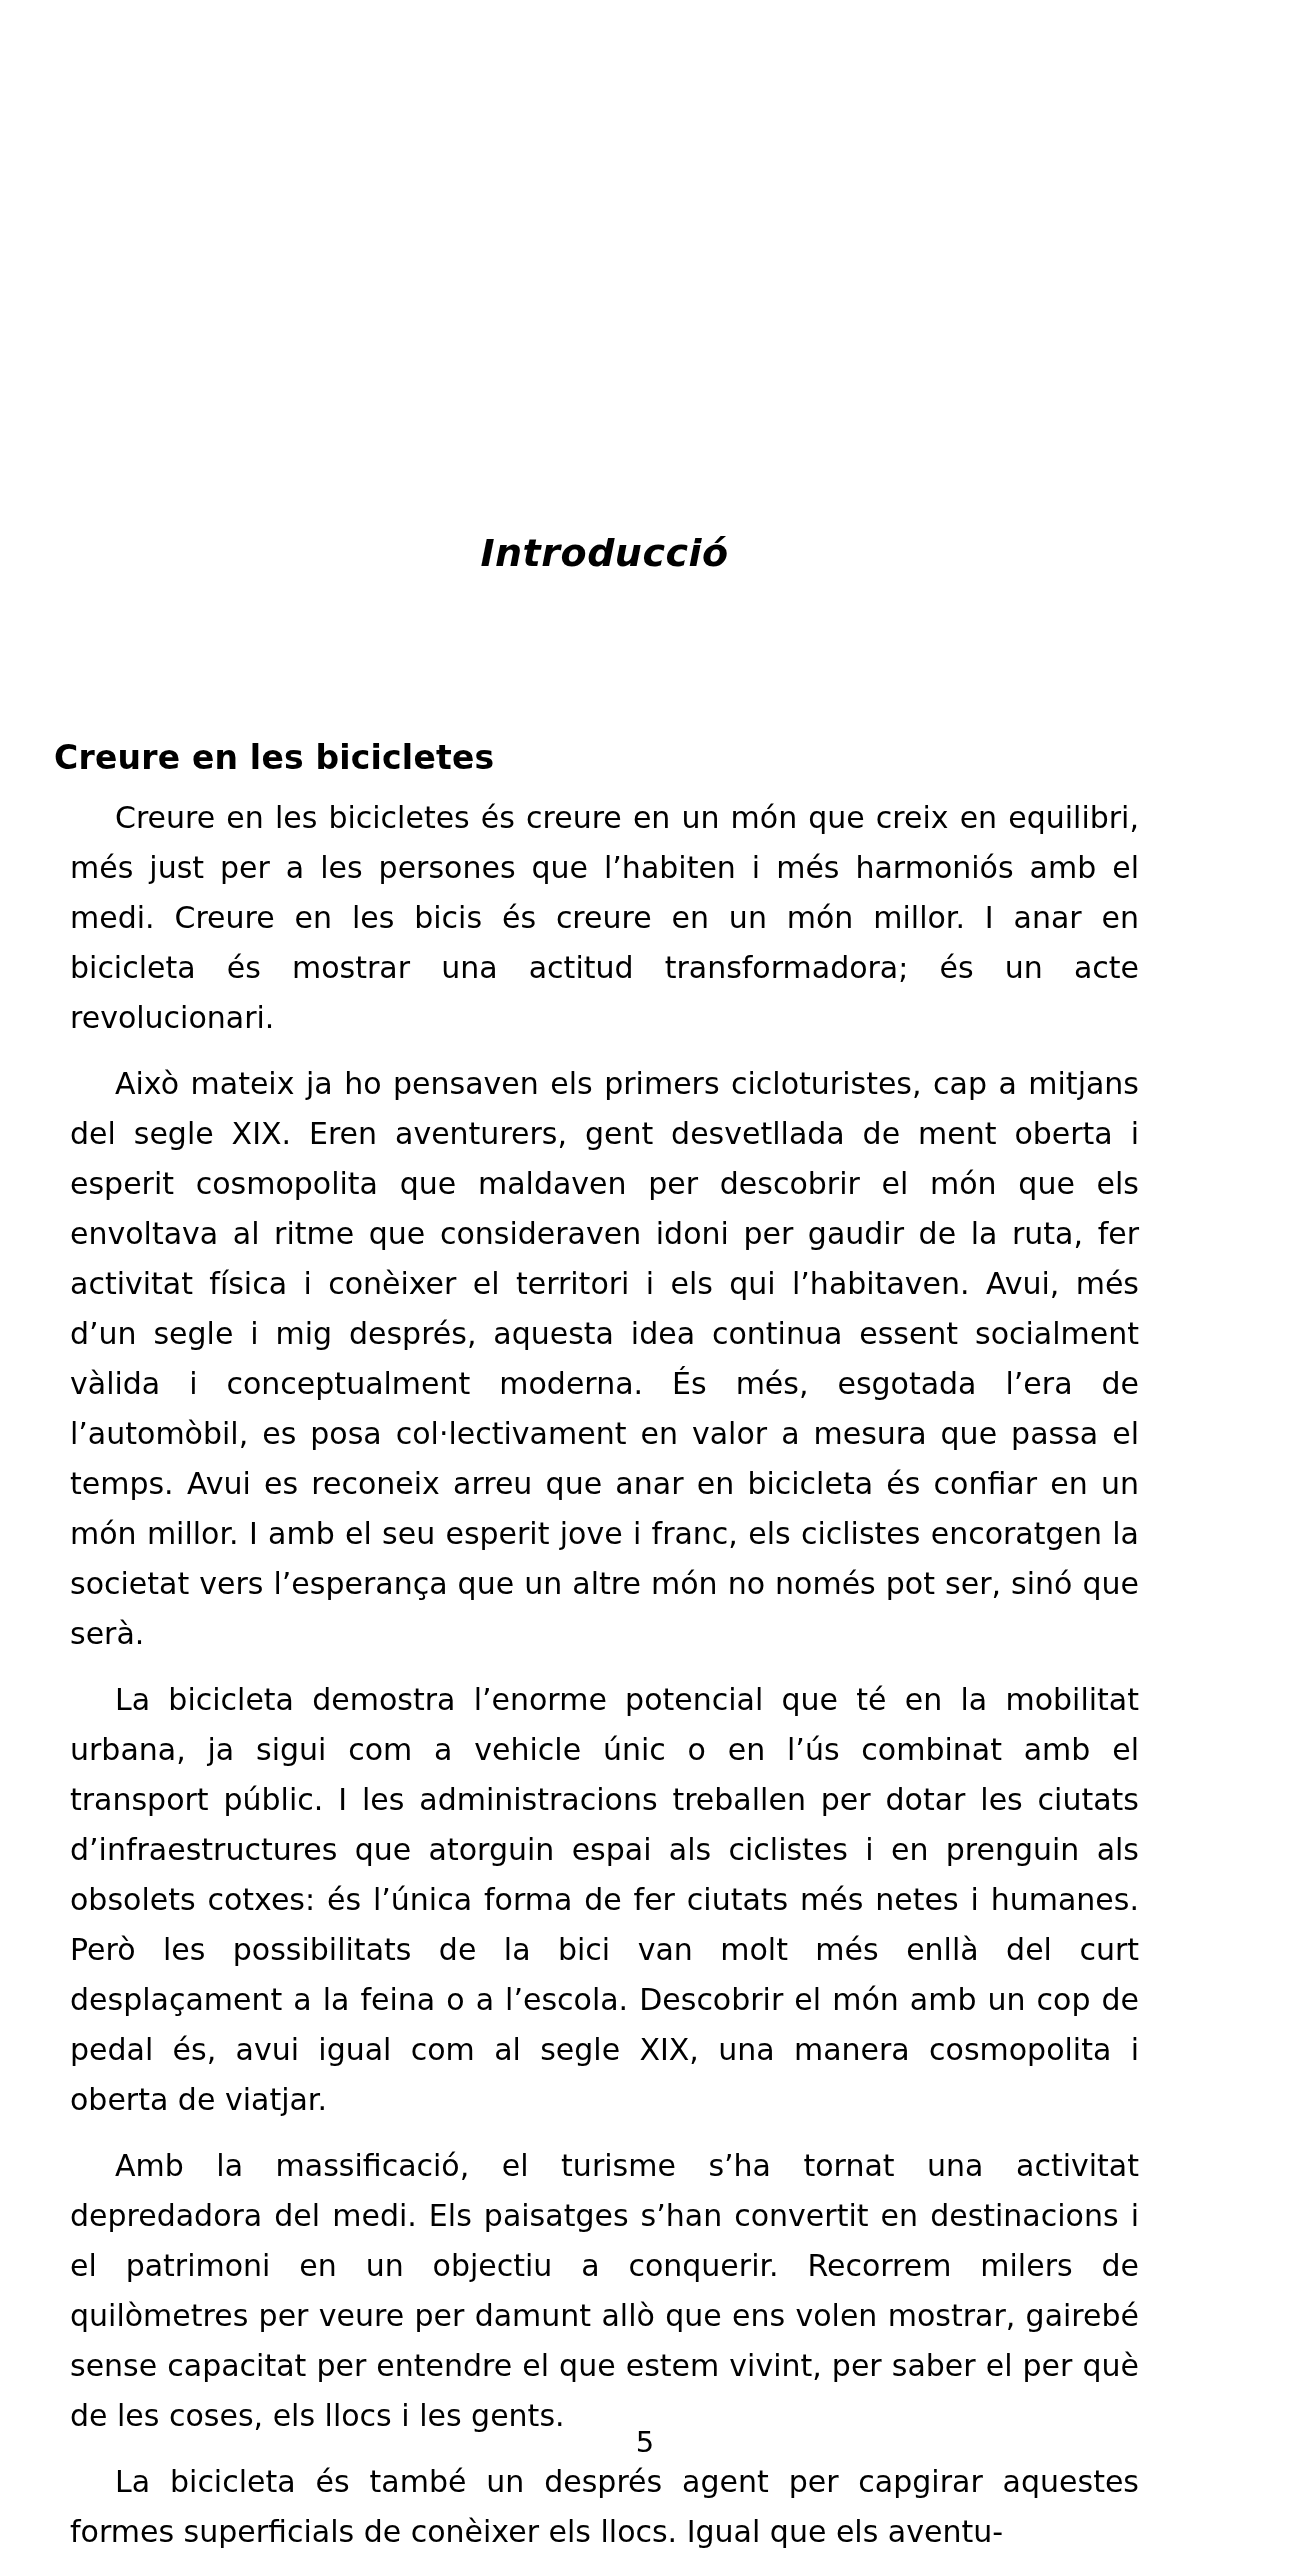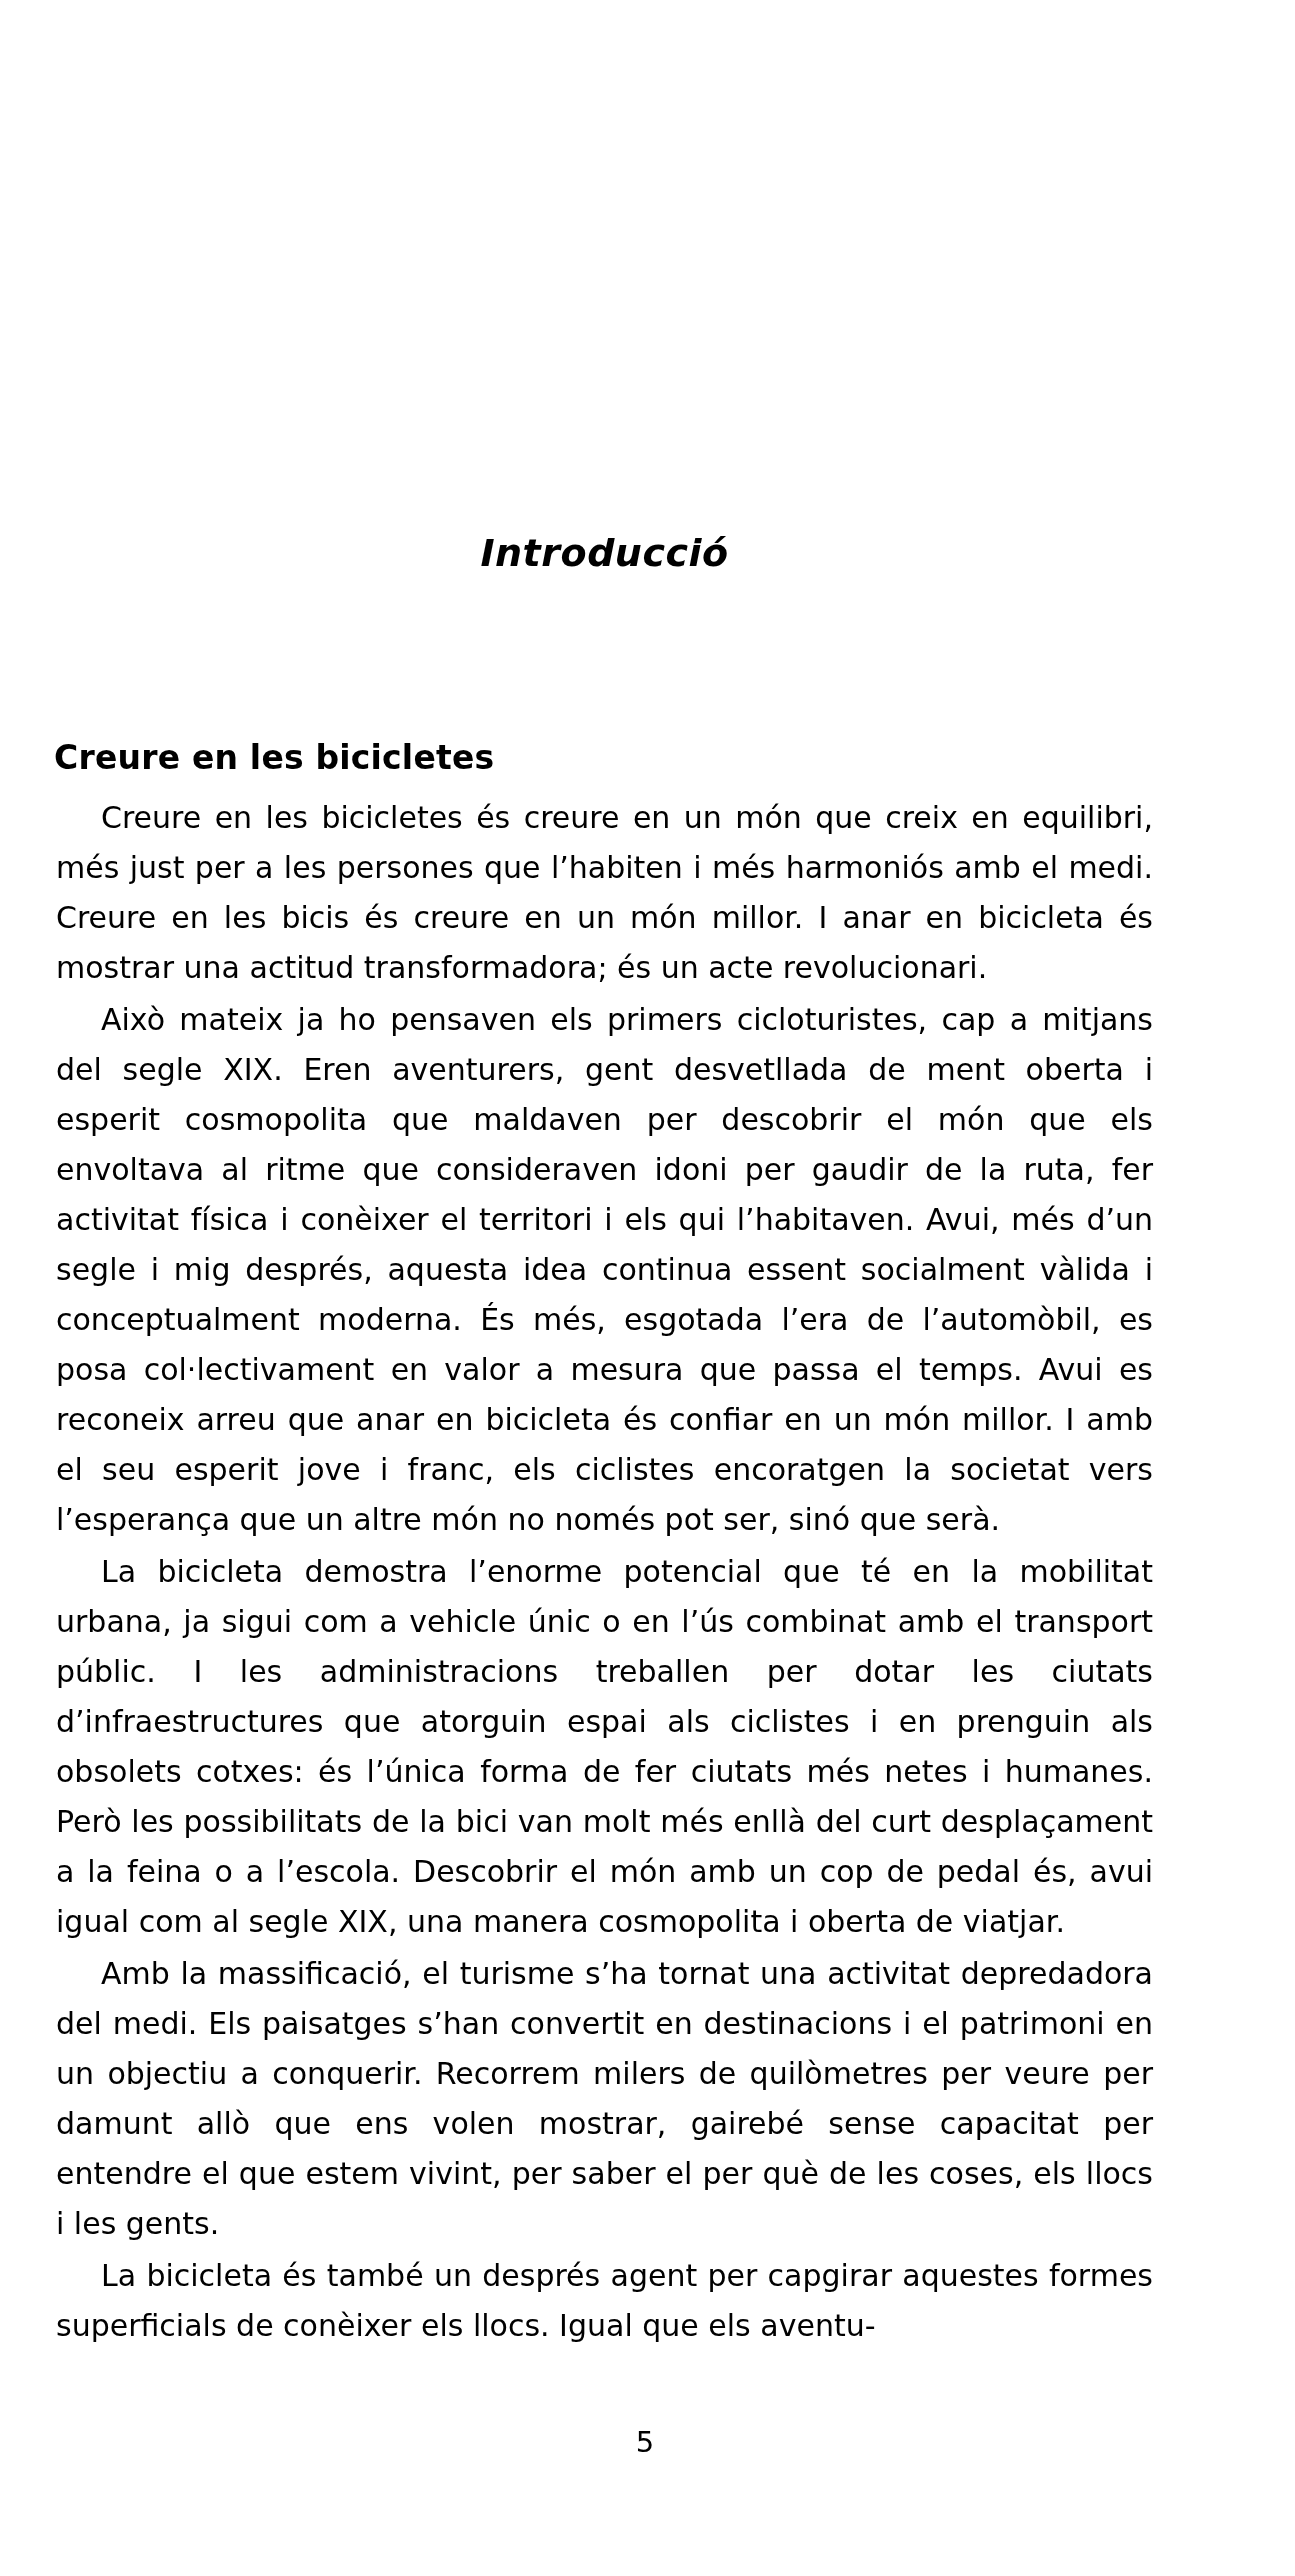--- a/index.html
+++ b/index.html
@@ -42,21 +42,21 @@
     margin-top: 163px;
     margin-bottom: 16px;
     text-align: left;
     letter-spacing: 0.2px;
   }
   .body-text {
     font-size: 30px;
     line-height: 50px;
     text-align: justify;
     text-justify: inter-word;
-    margin: 2px;
+    margin: 16px;
     hyphens: manual;
   }
   .body-text.first {
     margin-top: 15.6px;
   }
   .body-text .indent {
     display: inline-block;
     width: 45px;
   }
   .page-number {

